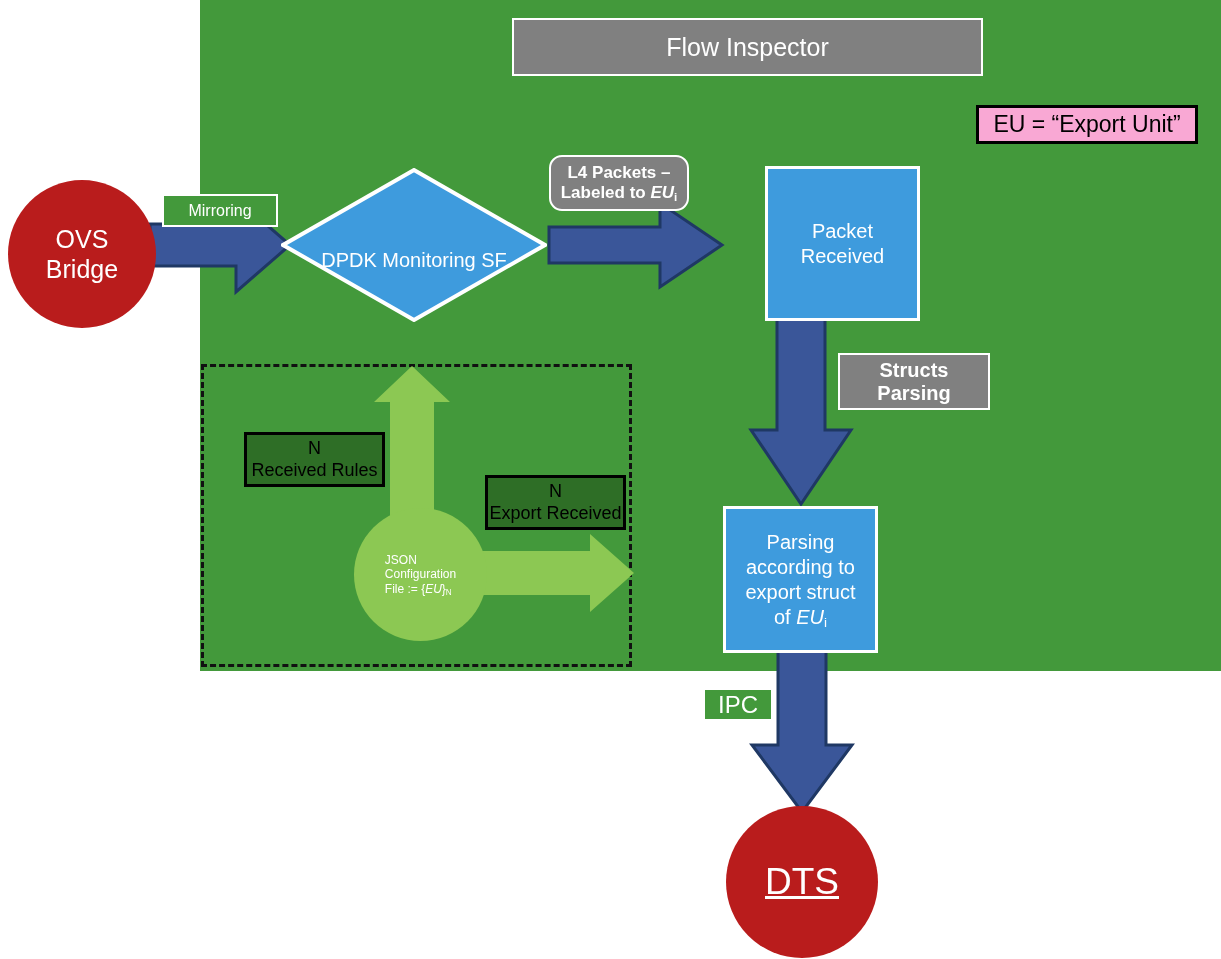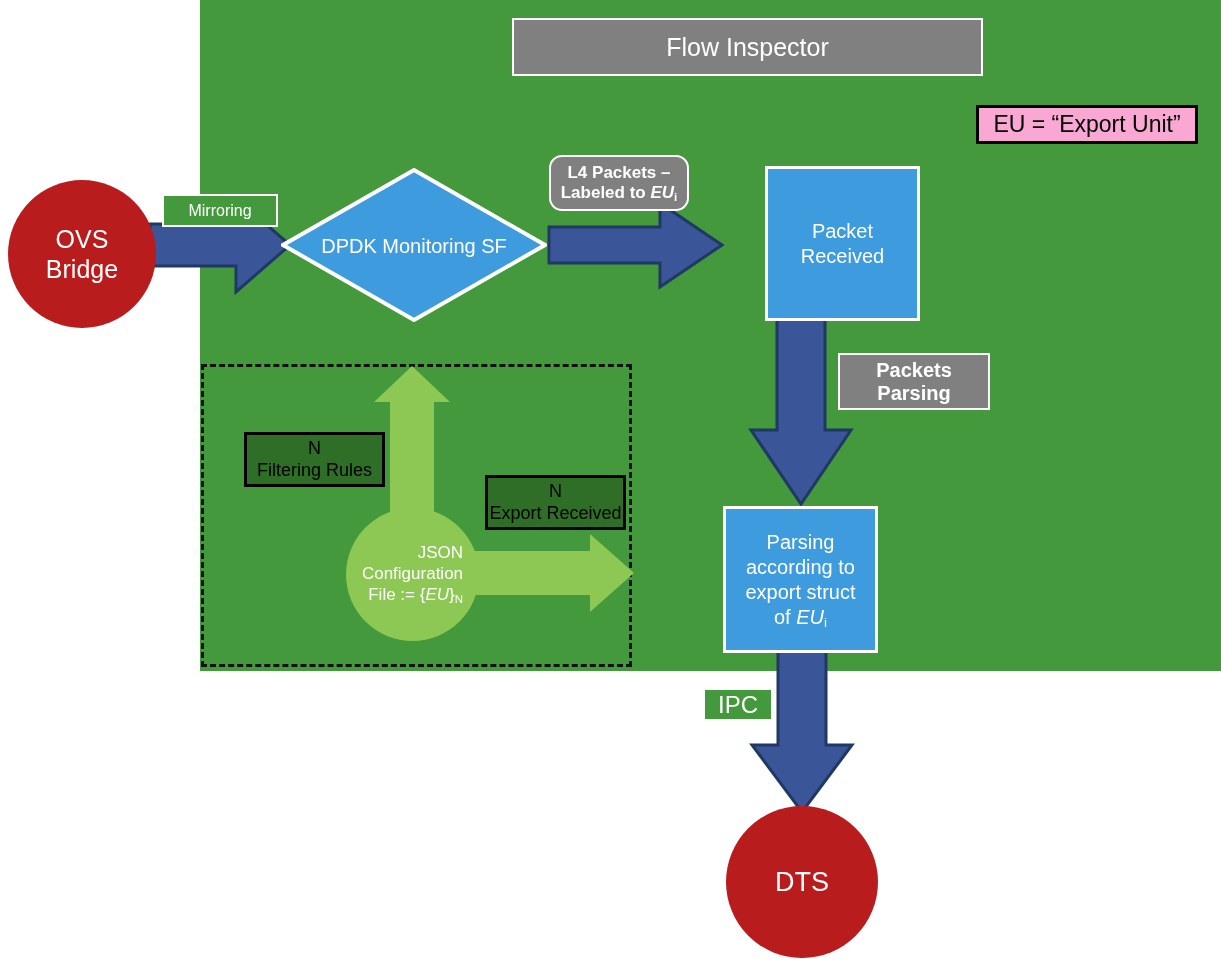--- a/index.html
+++ b/index.html
@@ -116,21 +116,22 @@
     line-height: 1.2;
   }
   #ovs-bridge {
     left: 8px; top: 180px;
     width: 148px; height: 148px;
     font-size: 25px;
   }
   #dts {
     left: 726px; top: 806px;
     width: 152px; height: 152px;
-    font-size: 27px;
+    font-size: 37px;
+    text-decoration: underline;
   }
 
   
   .blue-box {
     background: #3e9bdd;
     border: 3px solid #ffffff;
     box-sizing: border-box;
     color: #ffffff;
     display: flex;
     align-items: center;
@@ -149,21 +150,21 @@
     font-size: 20px;
   }
 
   
   #dpdk-diamond {
     left: 281px; top: 168px;
     width: 266px; height: 154px;
   }
   #dpdk-diamond .dlabel {
     position: absolute;
-    left: 0; top: 1px;
+    left: 0; top: 15px;
     width: 266px; height: 154px;
     display: flex;
     align-items: center;
     justify-content: center;
     color: #ffffff;
     font-size: 20px;
     text-align: center;
   }
 
   
@@ -183,31 +184,31 @@
     left: 244px; top: 432px;
     width: 141px; height: 55px;
   }
   #export-structs-box {
     left: 485px; top: 475px;
     width: 141px; height: 55px;
   }
 
   
   #json-circle {
-    left: 346px; top: 508px;
+    left: 354px; top: 508px;
     width: 133px; height: 133px;
     background: #8cc853;
     border-radius: 50%;
     color: #ffffff;
     display: flex;
     align-items: center;
     justify-content: center;
-    text-align: right;
+    text-align: left;
     line-height: 1.22;
-    font-size: 17px;
+    font-size: 12px;
   }
 
   
   #arrows {
     left: 0; top: 0;
     width: 1221px; height: 959px;
     pointer-events: none;
   }
 
   sub { font-size: 0.68em; vertical-align: baseline; position: relative; bottom: -0.28em; }
@@ -252,21 +253,21 @@
 
   <div class="abs grey-box" id="l4-label">
     <div>
       <div>L4 Packets –</div>
       <div><span>Labeled to </span><span class="it">EU</span><sub>i</sub></div>
     </div>
   </div>
 
   <div class="abs grey-box" id="software-parsing-label">
     <div>
-      <div>Packets</div>
+      <div>Structs</div>
       <div>Parsing</div>
     </div>
   </div>
 
   <div class="abs green-label" id="ipc-label">IPC</div>
 
   <div class="abs blue-circle" id="ovs-bridge">
     <div>
       <div>OVS</div>
       <div>Bridge</div>
@@ -287,21 +288,21 @@
       <div>export struct</div>
       <div><span>of </span><span class="it">EU</span><sub>i</sub></div>
     </div>
   </div>
 
   <div class="abs blue-circle" id="dts">DTS</div>
 
   <div class="abs darkgreen-box" id="filtering-rules-box">
     <div>
       <div>N</div>
-      <div>Filtering Rules</div>
+      <div>Received Rules</div>
     </div>
   </div>
 
   <div class="abs darkgreen-box" id="export-structs-box">
     <div>
       <div>N</div>
       <div>Export Received</div>
     </div>
   </div>
 

